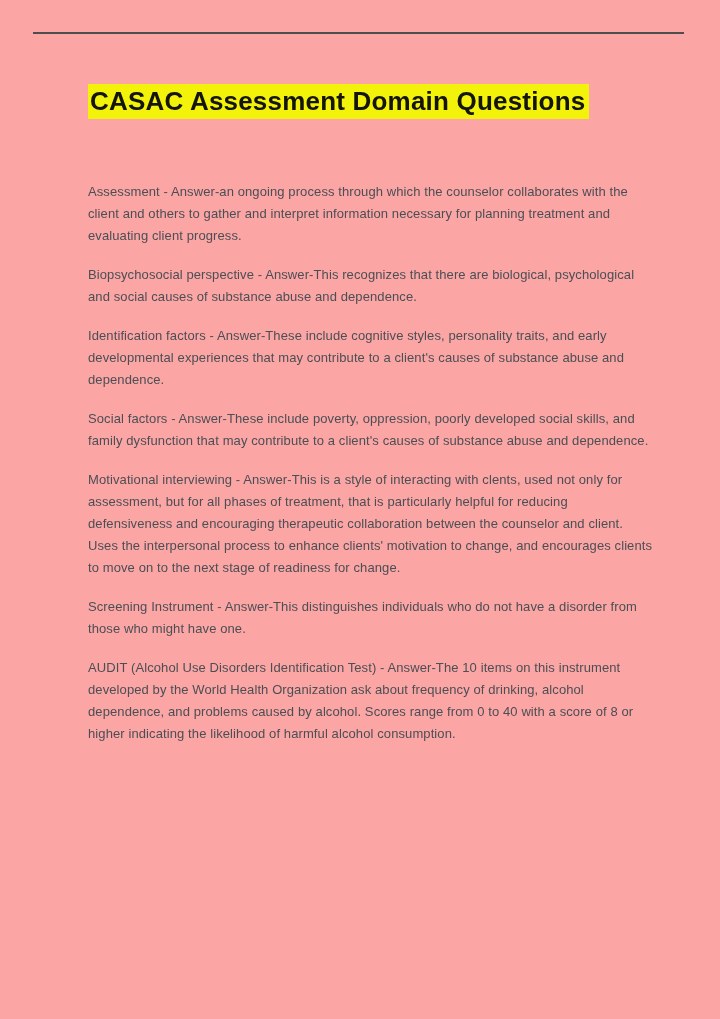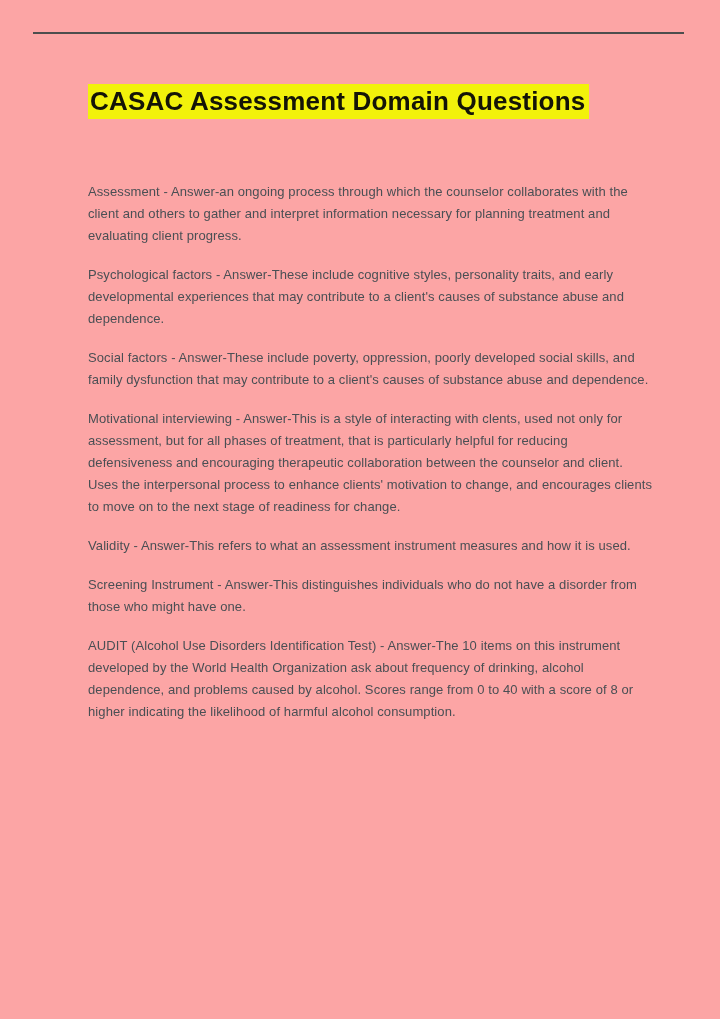--- a/index.html
+++ b/index.html
@@ -57,21 +57,21 @@
 <body>
 
 <div class="page">
 
   <div class="top-rule"></div>
 
   <h1 class="title"><span class="hl">CASAC Assessment Domain Questions</span><br></h1>
 
   <div class="doc-body">
     <p>Assessment - Answer-an ongoing process through which the counselor collaborates with the client and others to gather and interpret information necessary for planning treatment and evaluating client progress.</p>
-    <p>Psychological factors - Answer-These include cognitive styles, personality traits, and early developmental experiences that may contribute to a client's causes of substance abuse and dependence.</p>
+    <p>Biopsychosocial perspective - Answer-This recognizes that there are biological, psychological and social causes of substance abuse and dependence.</p>
+    <p>Identification factors - Answer-These include cognitive styles, personality traits, and early developmental experiences that may contribute to a client's causes of substance abuse and dependence.</p>
     <p>Social factors - Answer-These include poverty, oppression, poorly developed social skills, and family dysfunction that may contribute to a client's causes of substance abuse and dependence.</p>
     <p>Motivational interviewing - Answer-This is a style of interacting with clents, used not only for assessment, but for all phases of treatment, that is particularly helpful for reducing defensiveness and encouraging therapeutic collaboration between the counselor and client. Uses the interpersonal process to enhance clients' motivation to change, and encourages clients to move on to the next stage of readiness for change.</p>
-    <p>Validity - Answer-This refers to what an assessment instrument measures and how it is used.</p>
     <p>Screening Instrument - Answer-This distinguishes individuals who do not have a disorder from those who might have one.</p>
     <p>AUDIT (Alcohol Use Disorders Identification Test) - Answer-The 10 items on this instrument developed by the World Health Organization ask about frequency of drinking, alcohol dependence, and problems caused by alcohol. Scores range from 0 to 40 with a score of 8 or higher indicating the likelihood of harmful alcohol consumption.</p>
   </div>
 
 </div>
 
 </body></html>

